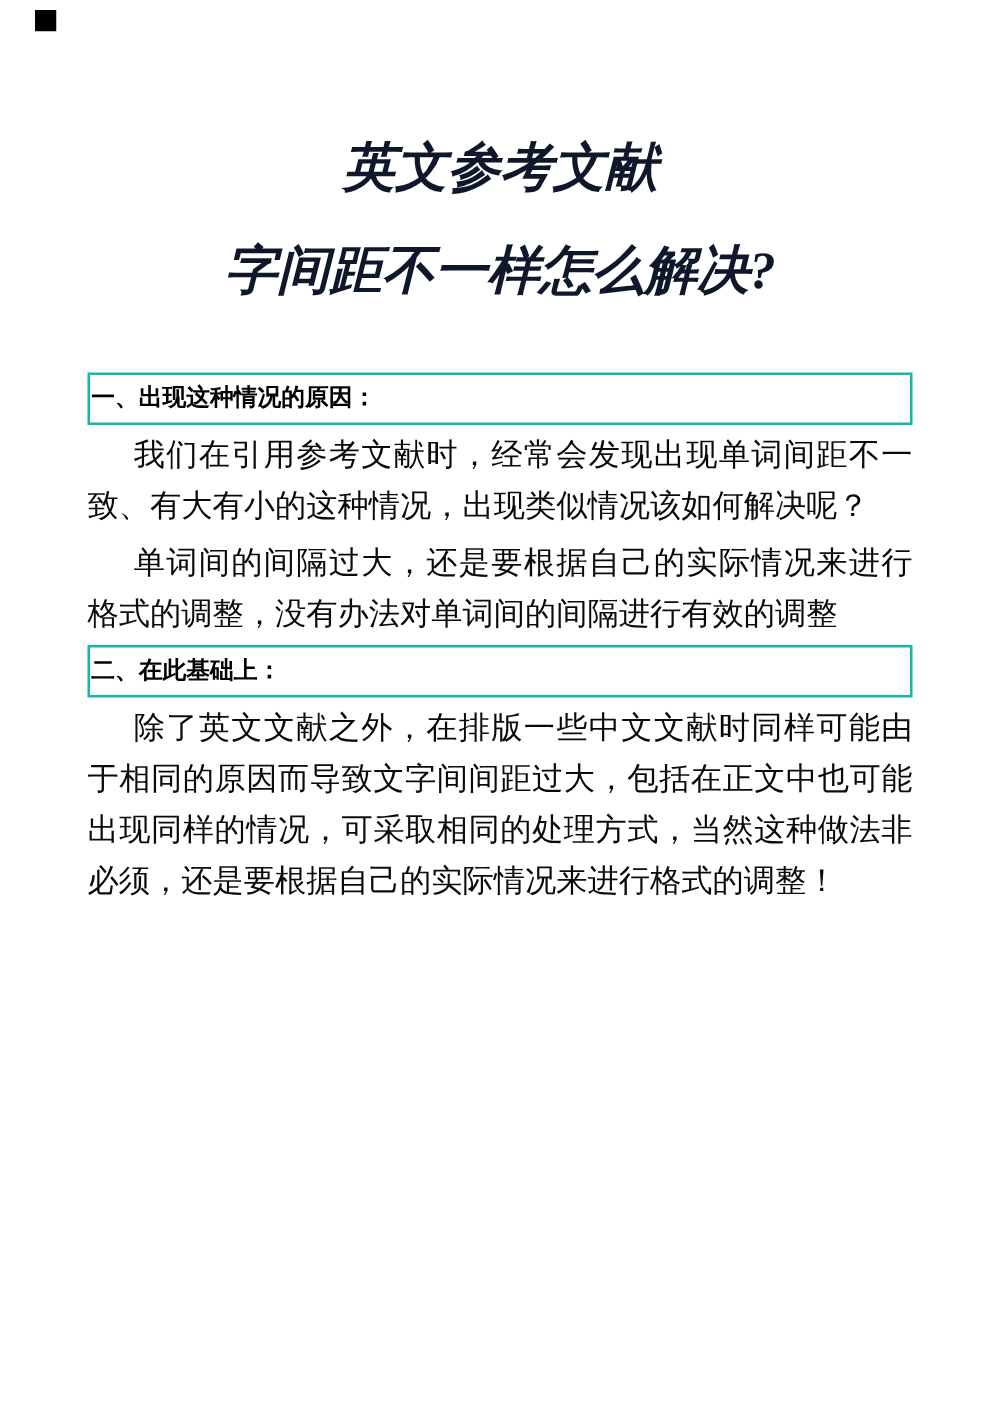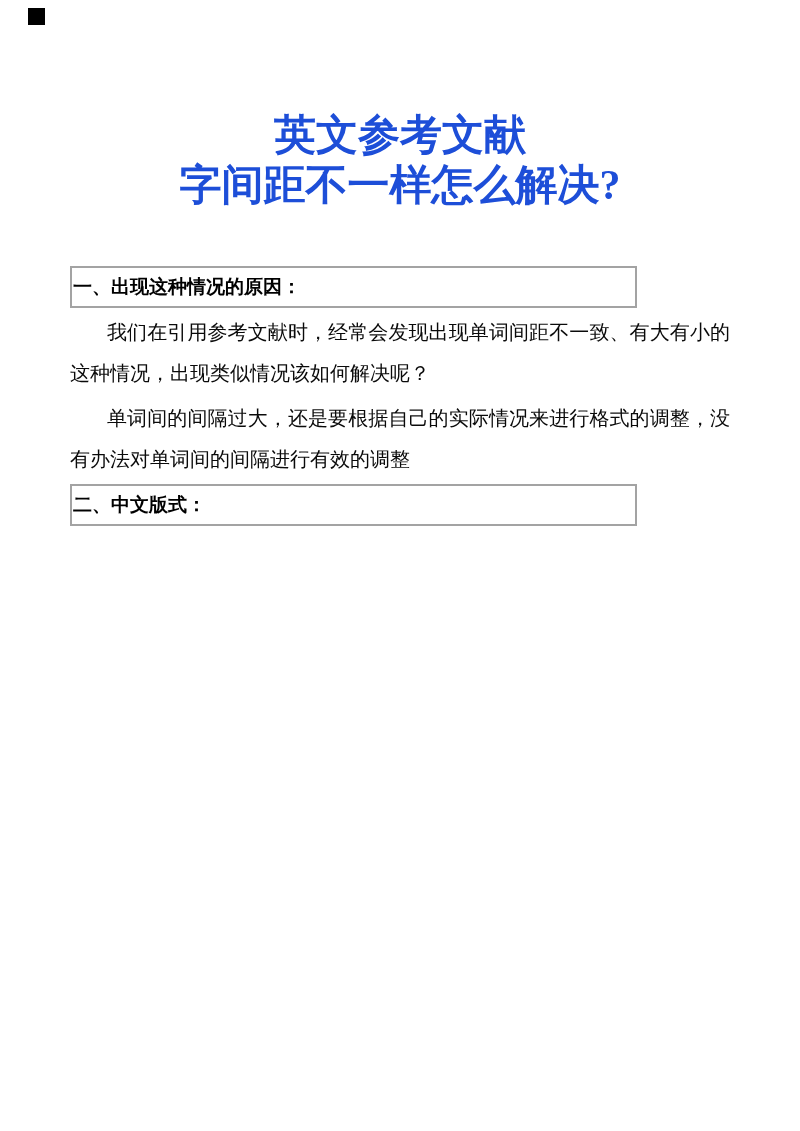--- a/index.html
+++ b/index.html
@@ -19,46 +19,47 @@
     width: 17px;
     height: 17px;
     background: #000000;
   }
   .title-line {
     text-align: center;
     font-weight: bold;
     font-size: 42px;
     line-height: 50px;
     margin: 0;
-    color: #1d4ed8;
+    color: #0f172a;
     letter-spacing: 0px;
+    font-style: italic;
   }
   .title-line.first { margin-top: 110px; }
-  .title-line.second { }
+  .title-line.second { margin-top: 32px; }
   .content {
     margin: 0 70px;
     width: 660px;
   }
   .heading-box {
     box-sizing: border-box;
-    width: 567px;
+    width: 660px;
     height: 42px;
-    border: 2px solid #a3a3a3;
+    border: 2px solid #14b8a6;
     line-height: 38px;
     font-size: 19px;
     font-weight: bold;
     padding-left: 1px;
     white-space: nowrap;
     overflow: hidden;
   }
   .heading-box.first { margin-top: 56px; }
   .heading-box.later { margin-top: 4px; }
   .body-para {
     margin: 4px 0 0 0;
-    font-size: 20px;
+    font-size: 25px;
     line-height: 41px;
     text-align: justify;
     text-indent: 37px;
     color: #0a0a0a;
   }
   .body-para span.b { font-weight: bold; }
 </style>
 </head>
 <body>
 
@@ -73,18 +74,19 @@
   <div class="heading-box first">
     <span>一、出现这种情况的原因：</span>
   </div>
 
   <p class="body-para"><span>我们在引用参考文献时，经常会发现出现单词间距不一致、有大有小的这种情况，出现类似情况该如何解决呢？</span></p>
 
   <p class="body-para"><span>单词间的间隔过大，还是要根据自己的实际情况来进行格式的调整，没有办法对单词间的间隔进行有效的调整</span></p>
 
 
   <div class="heading-box later">
-    <span>二、中文版式：</span>
+    <span>二、在此基础上：</span>
   </div>
 
 
+  <p class="body-para"><span>除了英文文献之外，在排版一些中文文献时同样可能由于相同的原因而导致文字间间距过大，包括在正文中也可能出现同样的情况，可采取相同的处理方式，当然这种做法非必须，还是要根据自己的实际情况来进行格式的调整！</span></p>
 
 </div>
 
 </body></html>

